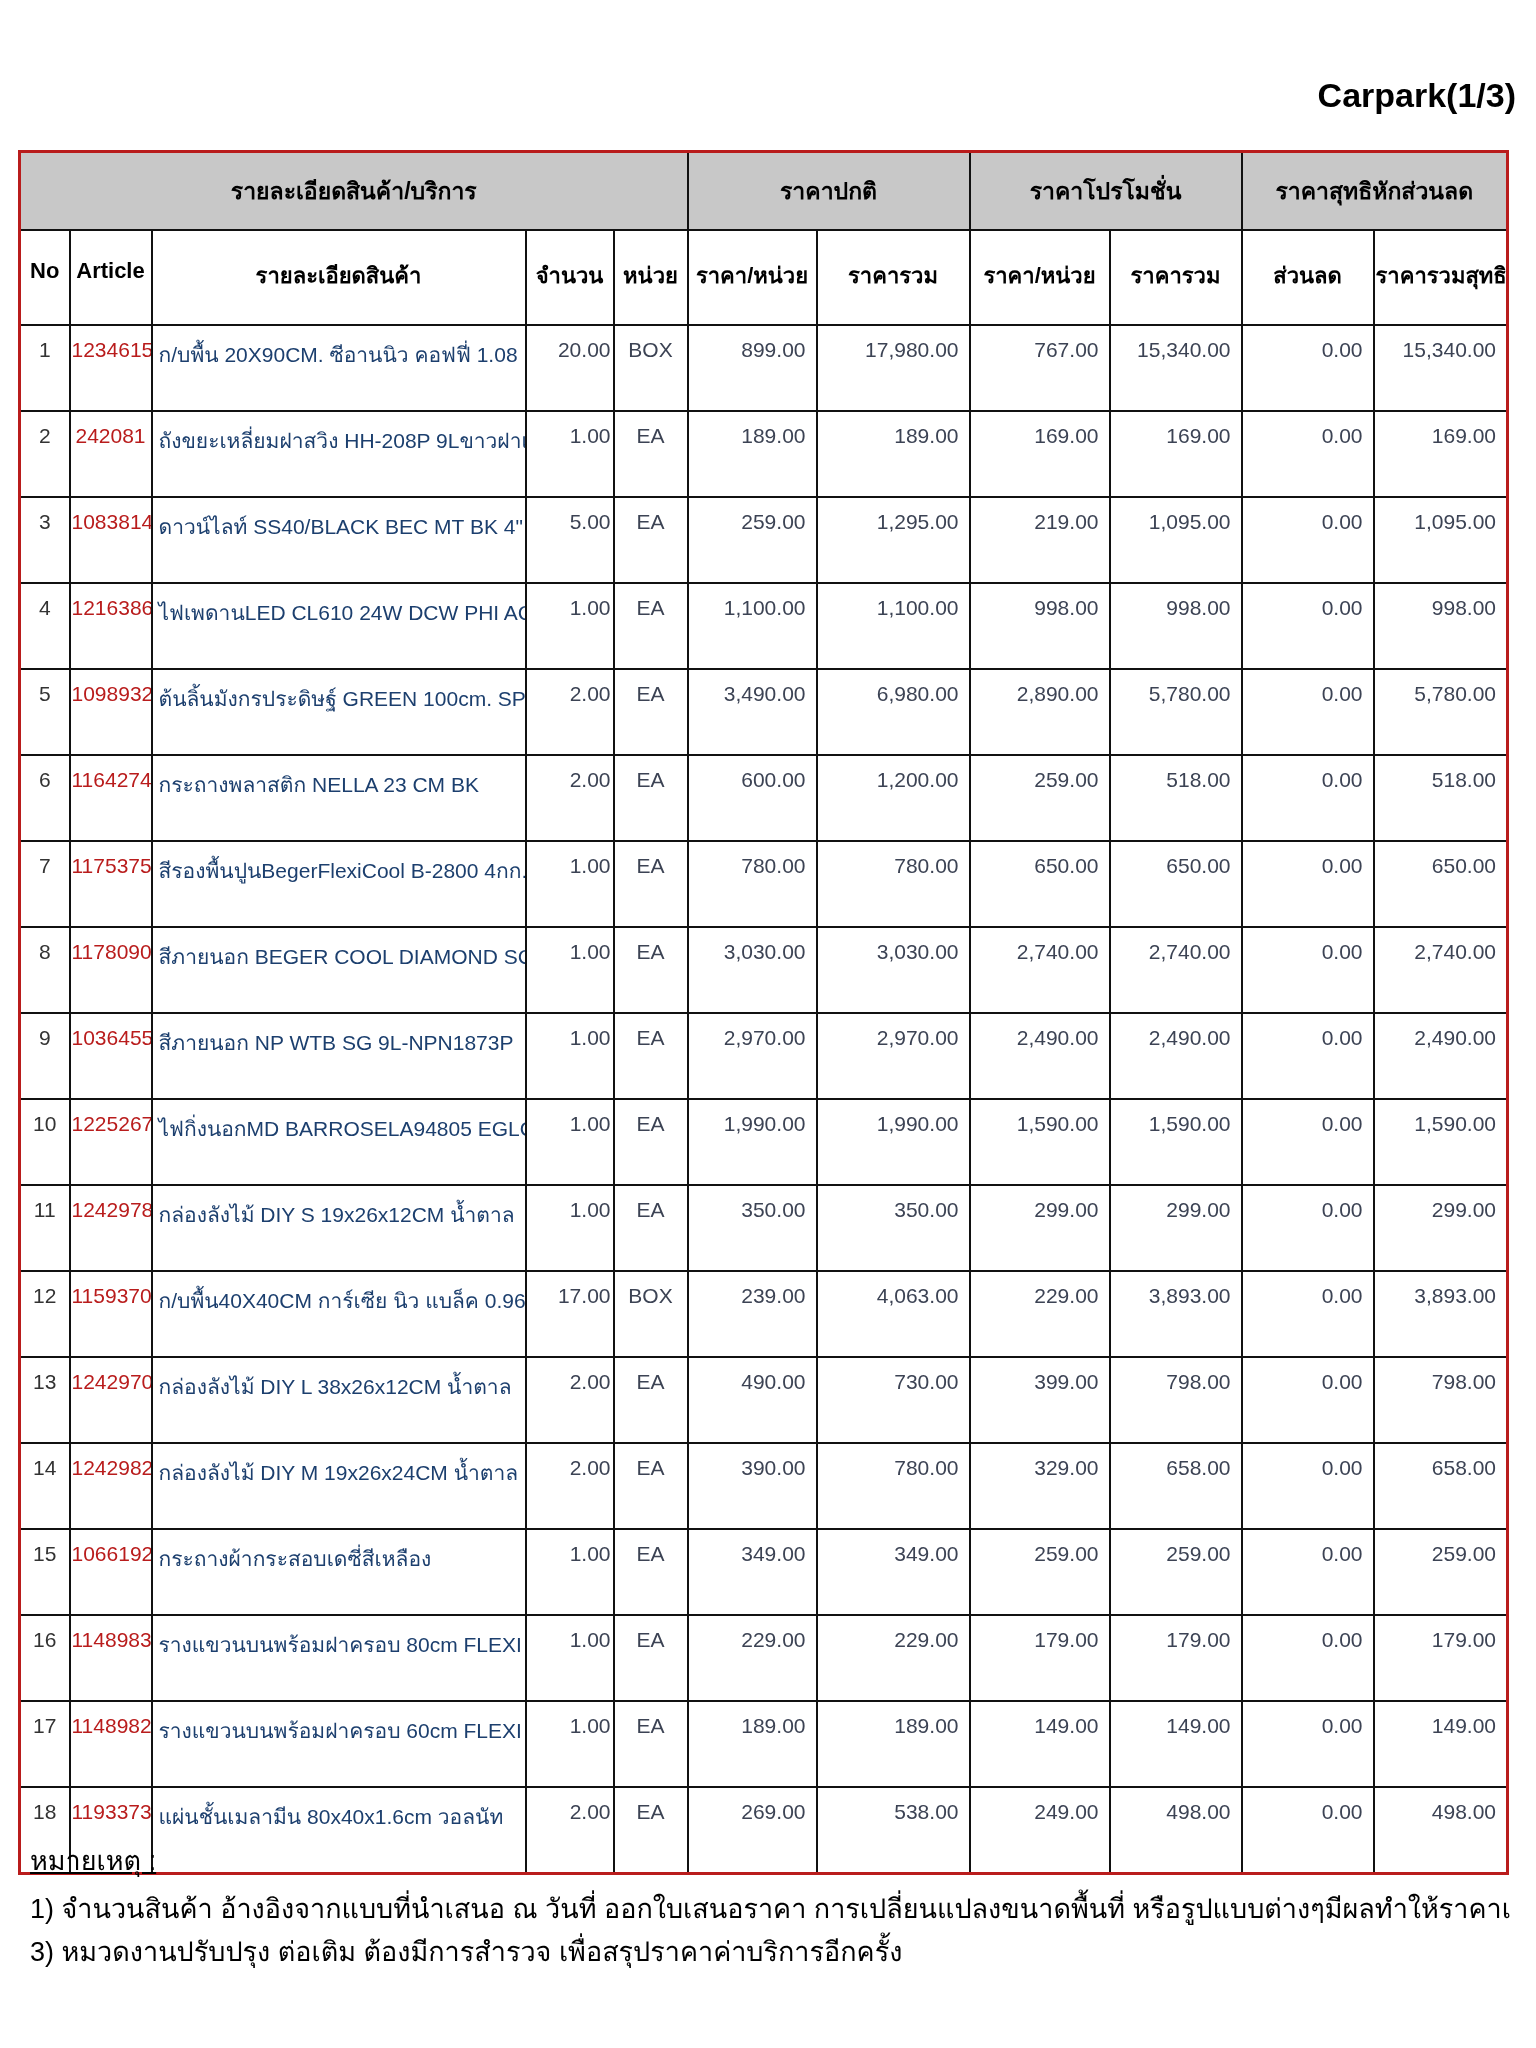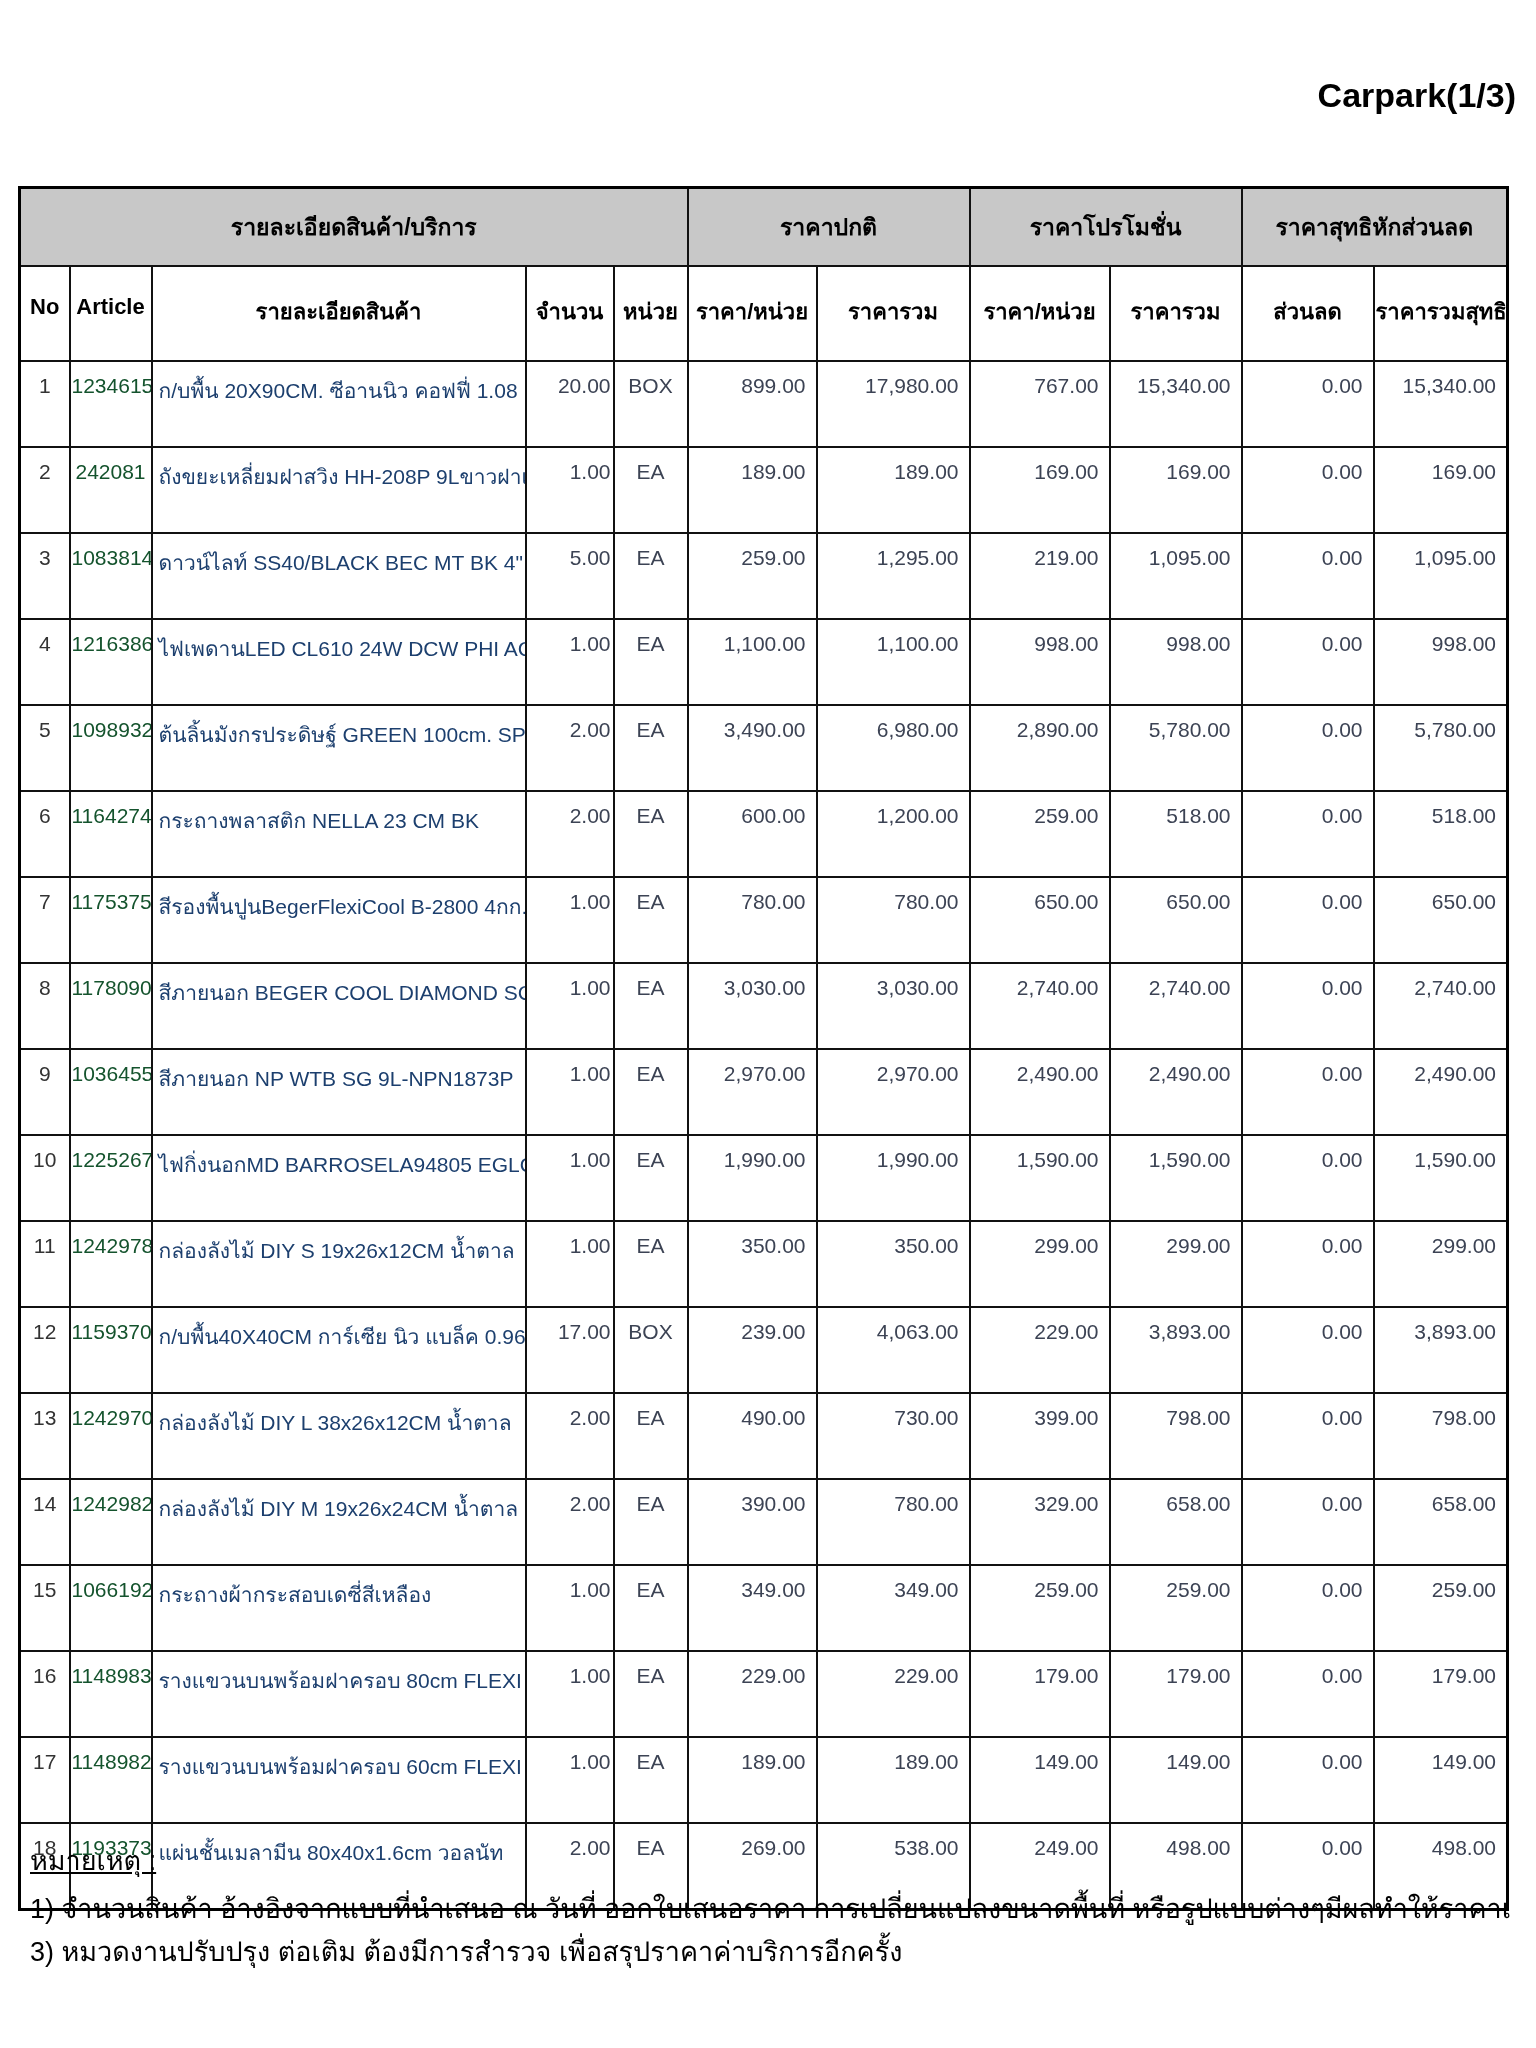--- a/index.html
+++ b/index.html
@@ -19,22 +19,21 @@
     color:#000;
     letter-spacing:0px;
   }
   .quote-table{
     position:absolute;
     left:18px;
     top:150px;
     width:1488px;
     border-collapse:collapse;
     table-layout:fixed;
-    border:3px solid #000000;
-    margin-top:36px;
+    border:3px solid #b91c1c;
   }
   .quote-table th,.quote-table td{
     border:2px solid #111;
     overflow:hidden;
     white-space:nowrap;
   }
   .group-row th{
     background:#c8c8c8;
     height:74px;
     font-size:23px;
@@ -53,21 +52,21 @@
     padding-top:27px;
     color:#000;
   }
   .quote-table tbody td{
     height:71px;
     vertical-align:top;
     padding-top:12px;
     font-size:21px;
   }
   td.c-no{text-align:center;color:#333;}
-  td.c-article{text-align:center;color:#14532d;}
+  td.c-article{text-align:center;color:#b91c1c;}
   td.c-desc{text-align:left;padding-left:6px;padding-right:0;color:#1c3f6e;}
   td.c-qty{text-align:right;padding-right:2px;color:#3c4354;}
   td.c-unit{text-align:center;color:#3c4354;}
   td.c-num{text-align:right;padding-right:10px;color:#3c4354;}
   .notes{
     position:absolute;
     left:30px;
     top:1840px;
     width:1480px;
     font-size:27px;

